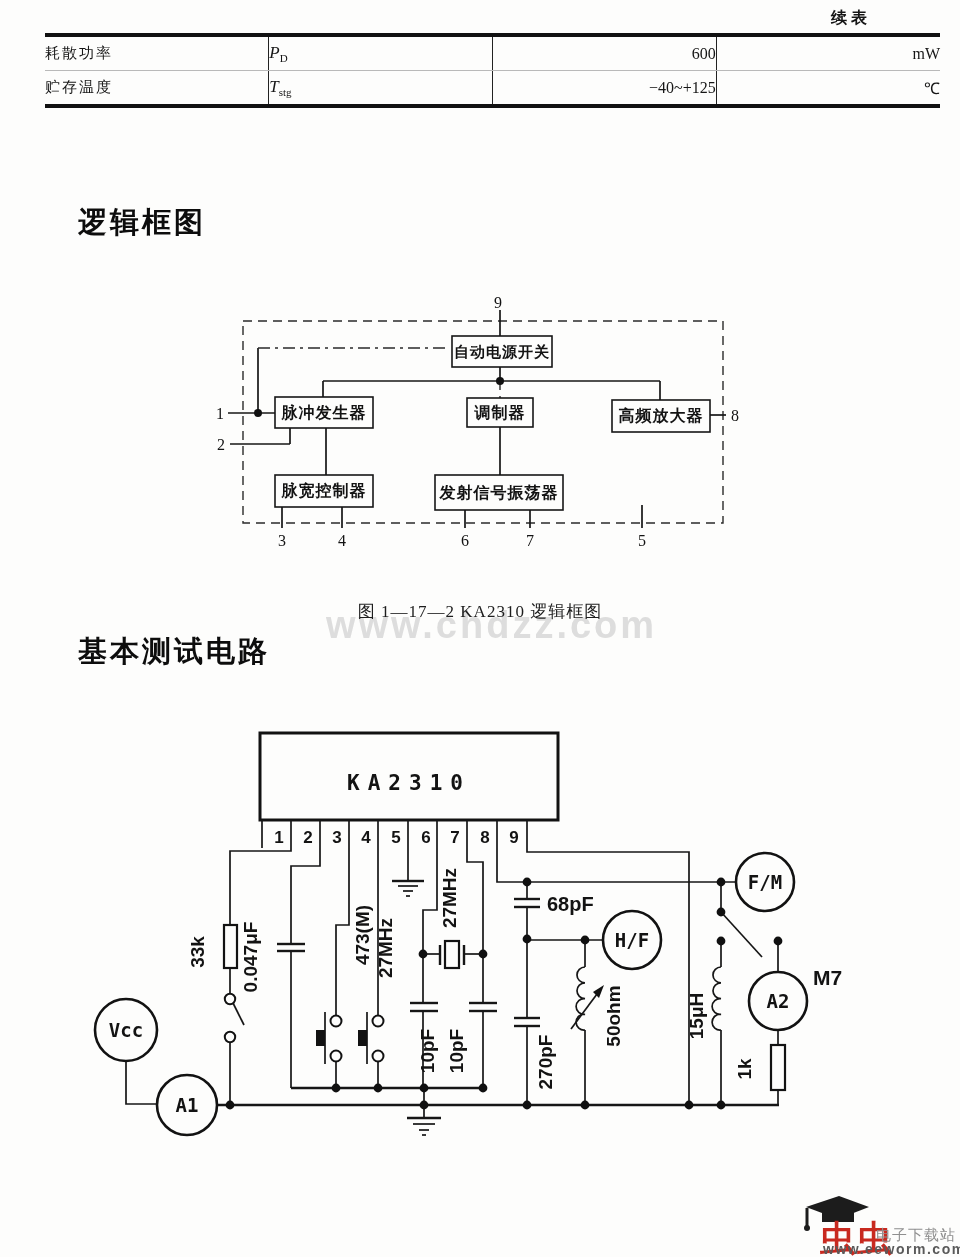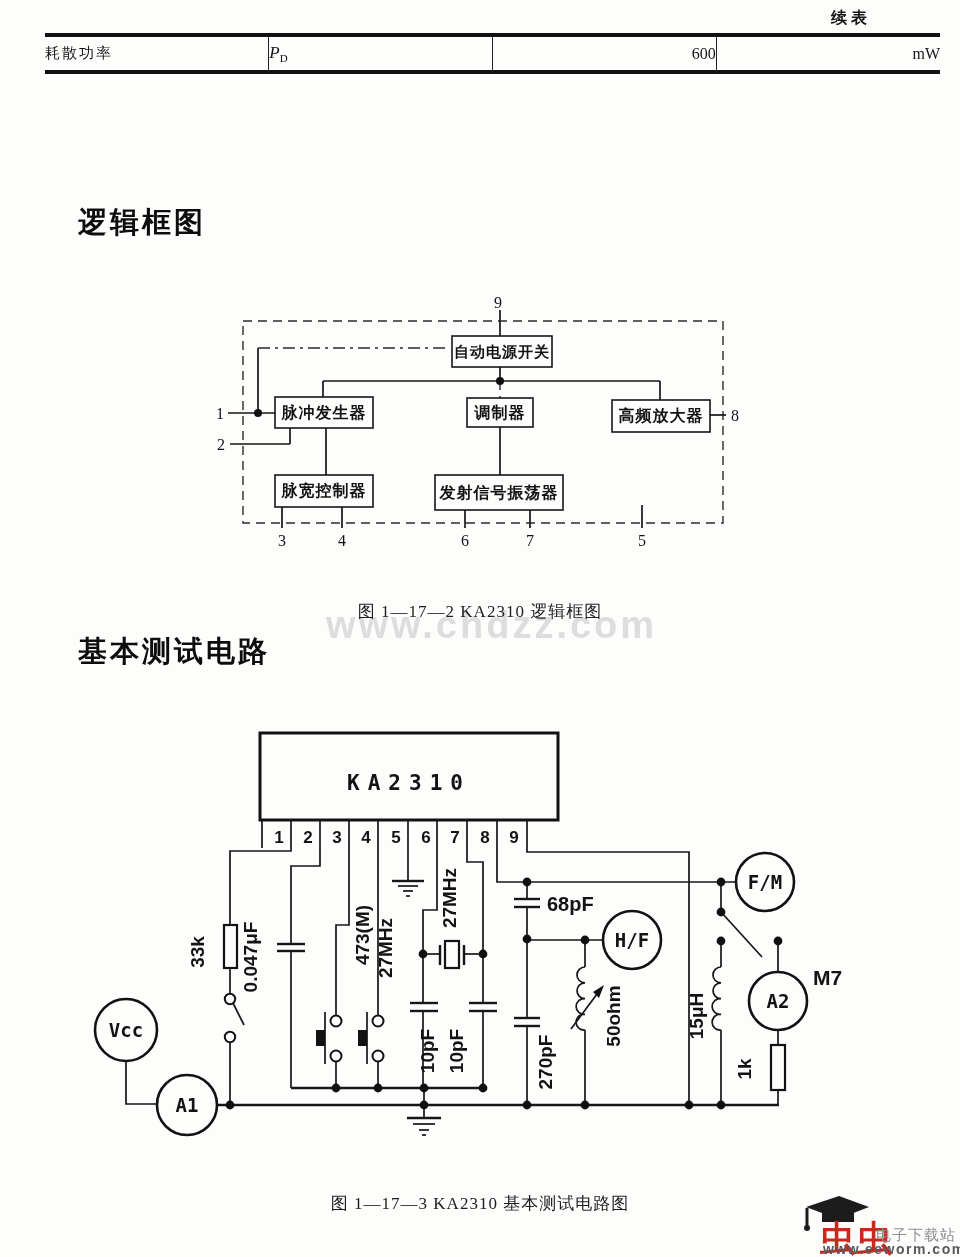--- a/index.html
+++ b/index.html
@@ -59,20 +59,26 @@
 
   <div class="abs cont-label">续表</div>
 
   <table class="params">
     <tbody>
     <tr class="rsep">
       <td class="cdiv name-cell">耗散功率</td>
       <td class="cdiv sym-cell"><i>P</i><sub>D</sub></td>
       <td class="cdiv val-cell">600</td>
       <td class="unit-cell">mW</td>
+    </tr>
+    <tr>
+      <td class="cdiv name-cell">贮存温度</td>
+      <td class="cdiv sym-cell"><i>T</i><sub>stg</sub></td>
+      <td class="cdiv val-cell">−40~+125</td>
+      <td class="unit-cell">℃</td>
     </tr>
   </tbody>
     </table>
 
   <div class="abs h-section" style="left:78px;top:203px;">逻辑框图</div>
 
   <svg width="960" height="265" viewBox="0 290 960 265" style="top:290px;">
 
     <rect x="243" y="321" width="480" height="202" fill="none" class="dash"></rect>
     <g>
@@ -339,21 +345,20 @@
       <text class="complbl" x="463" y="1051" transform="rotate(-90 463 1051)">10pF</text>
       <text class="complbl" x="552" y="1062" transform="rotate(-90 552 1062)">270pF</text>
       <text class="complbl" x="620" y="1016" transform="rotate(-90 620 1016)">50ohm</text>
       <text class="complbl" x="703" y="1016" transform="rotate(-90 703 1016)">15μH</text>
       <text class="complbl" x="751" y="1069" transform="rotate(-90 751 1069)">1k</text>
       <text x="547" y="911" font-size="20">68pF</text>
       <text x="813" y="985" font-size="21">M7</text>
     </g>
   </svg>
 
-  <div class="abs caption" style="top:1192px;">图 1—17—3  KA2310 基本测试电路图</div>
 
   <svg width="80" height="50" viewBox="0 0 80 50" style="left:798px;top:1188px;">
     <polygon points="8,19 41,8 71,19 40,31" fill="#1c1c1c"></polygon>
     <polygon points="24,24 56,24 56,34 24,34" fill="#1c1c1c"></polygon>
     <line x1="9" y1="20" x2="9" y2="38" stroke="#1c1c1c" stroke-width="3"></line>
     <circle cx="9" cy="40" r="3" fill="#1c1c1c"></circle>
   </svg>
   <div class="abs brand-cn" style="color:#c8291f;">虫虫</div>
   <div class="abs brand-suffix" style="color:#8f8f8f;">电子下载站</div>
   <div class="abs brand-url">www.eeworm.com</div>

